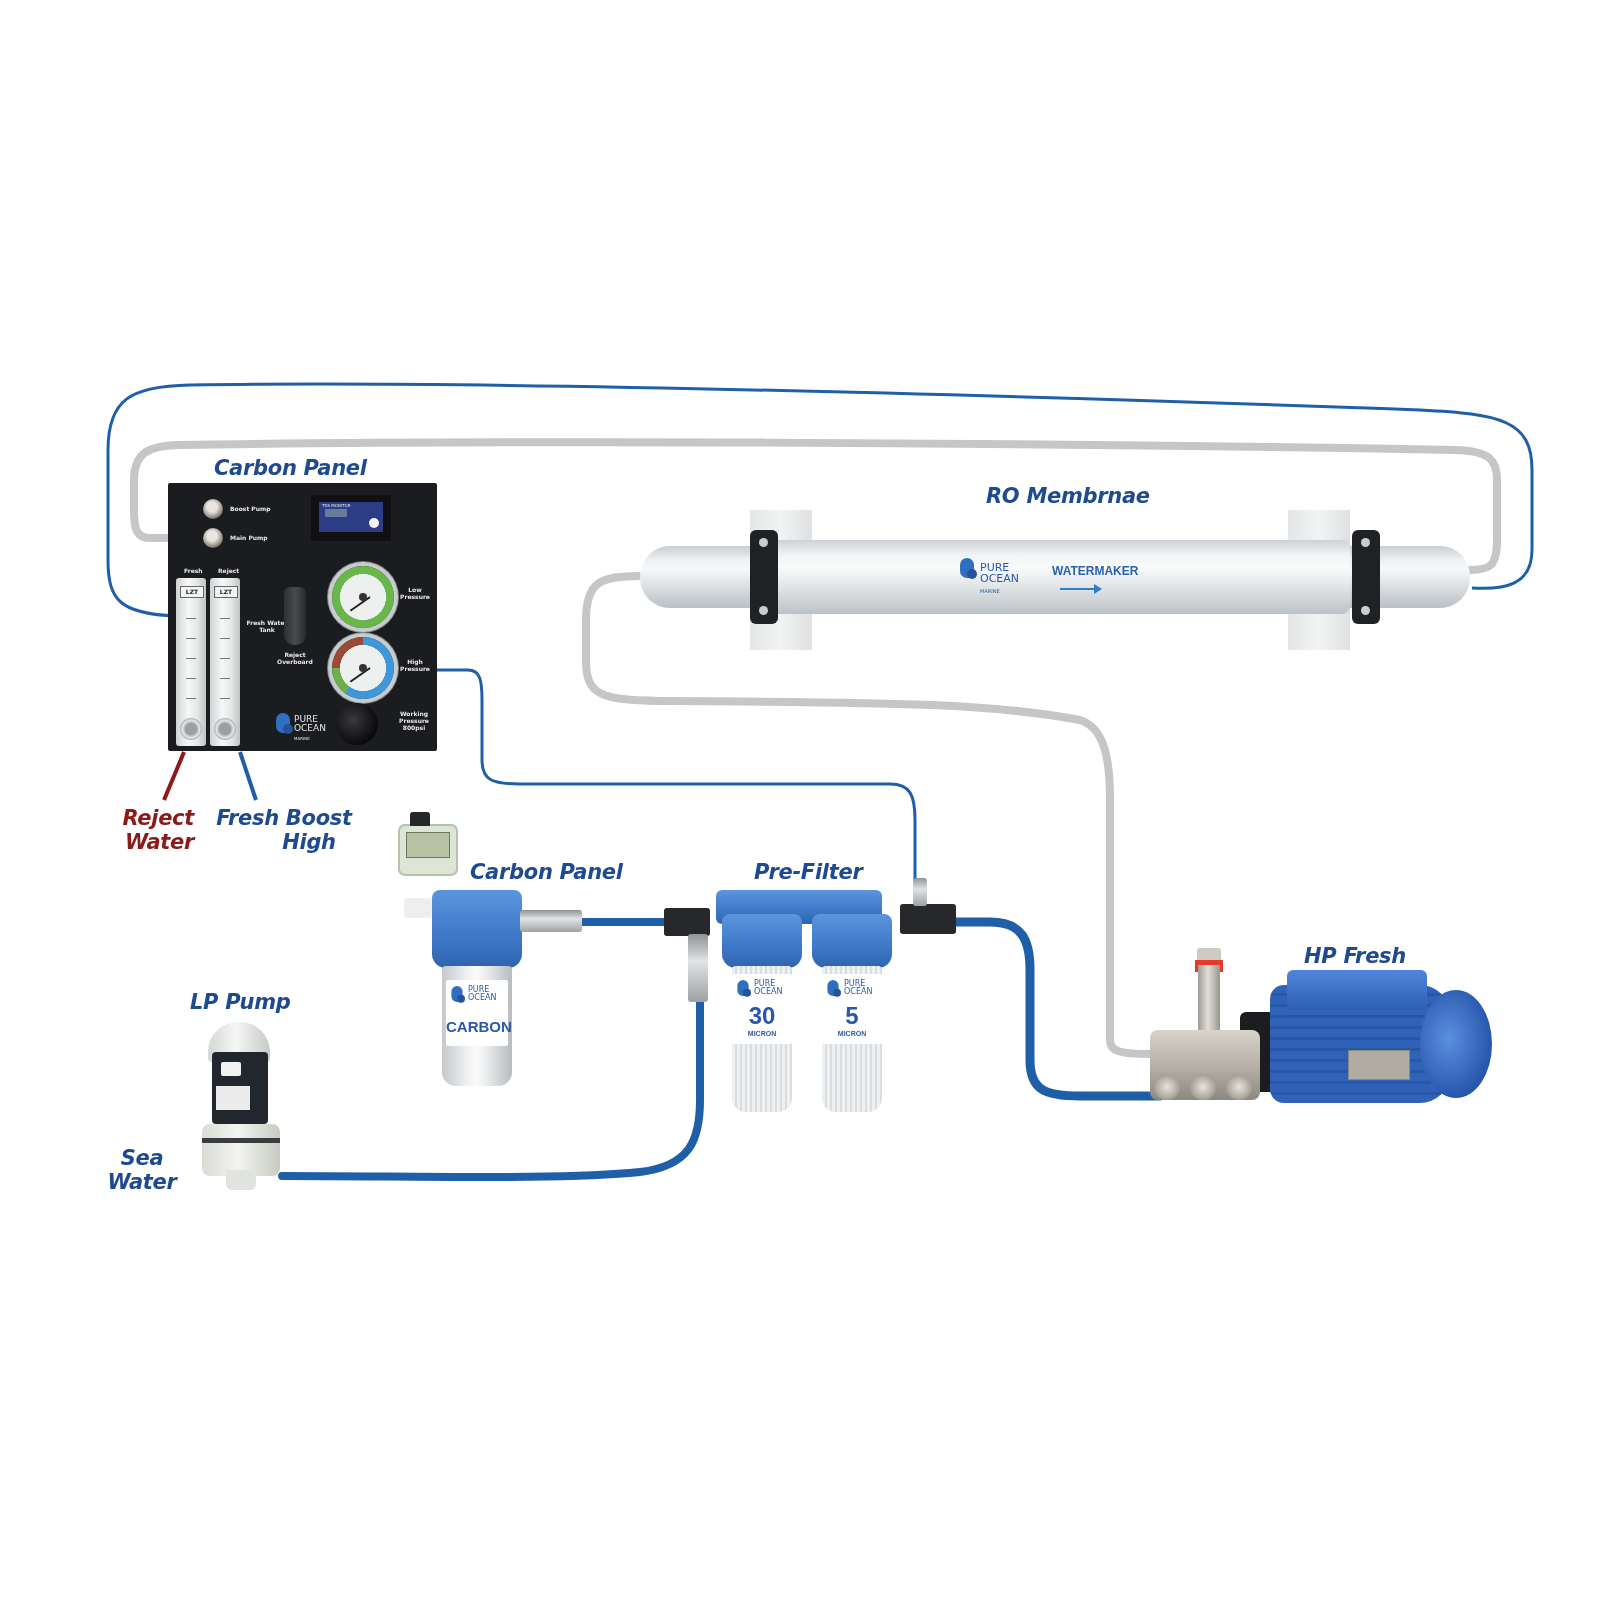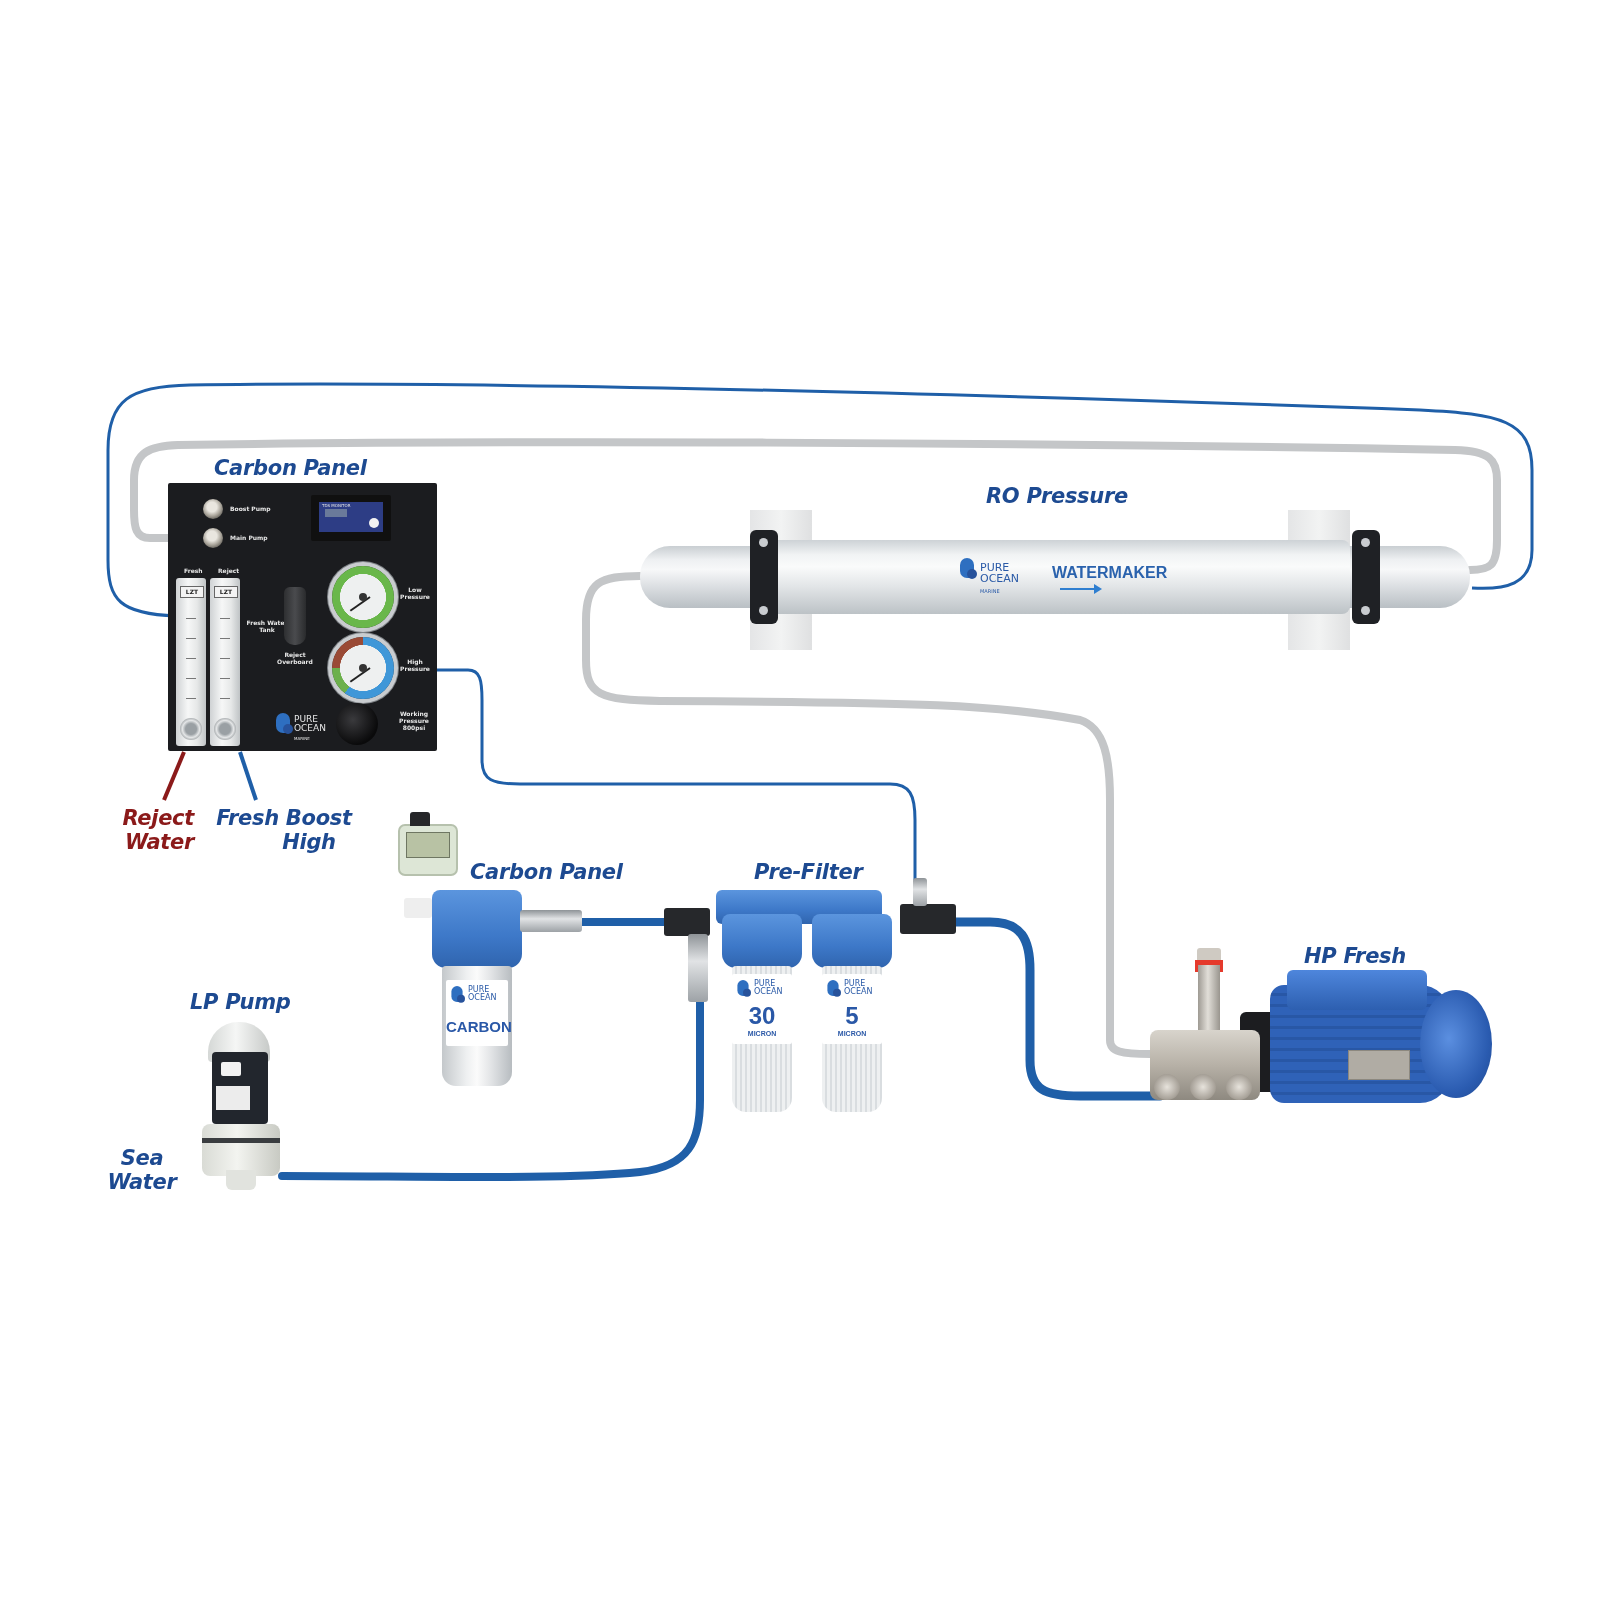--- a/index.html
+++ b/index.html
@@ -45,21 +45,21 @@
   .panel .brand { color: #e6e6e6; }
 
   
   .bracket-plate { position: absolute; width: 62px; height: 140px; background: linear-gradient(90deg,#e4e5e6,#f2f3f3,#dfe0e1); }
   .membrane-tube { position: absolute; left: 640px; top: 546px; width: 830px; height: 62px;
     background: linear-gradient(180deg,#c9ced2 0%,#eef0f2 22%,#f7f8f9 38%,#dfe2e5 62%,#b9bfc4 100%); border-radius: 30px; }
   .membrane-body { position: absolute; left: 770px; top: 540px; width: 580px; height: 74px;
     background: linear-gradient(180deg,#cdd2d6 0%,#f1f3f4 20%,#fafbfb 36%,#e3e6e8 62%,#bcc2c6 100%); border-radius: 8px; }
   .clamp { position: absolute; width: 28px; height: 94px; background: #1f2125; border-radius: 6px; }
   .clamp .bolt { position: absolute; left: 9px; width: 9px; height: 9px; border-radius: 50%; background: #c9ccd0; }
-  .wm-text { position: absolute; font-family: "Liberation Sans", sans-serif; font-weight: bold; font-size: 16px; color: #2a62ad; }
+  .wm-text { position: absolute; font-family: "Liberation Sans", sans-serif; font-weight: bold; font-size: 12px; color: #2a62ad; }
   .wm-arrow { position: absolute; height: 2px; background: #2e7ed0; }
   .wm-arrow::after { content: ""; position: absolute; right: -2px; top: -4px; border-left: 8px solid #2e7ed0; border-top: 5px solid transparent; border-bottom: 5px solid transparent; }
 
   
   .housing-top { position: absolute; background: linear-gradient(180deg,#5b95de,#3d78c8 60%,#2f64ae); border-radius: 8px 8px 14px 14px; }
   .bowl { position: absolute; background: linear-gradient(90deg,#c4c8cb,#eef0f1 35%,#fbfbfb 50%,#e2e4e6 70%,#b7bcc0); border-radius: 4px 4px 14px 14px; }
   .bowl.pleated { background: repeating-linear-gradient(90deg,#eef0f1 0 3px,#d9dde0 3px 5px); }
   .filter-label { position: absolute; background: #ffffff; border-radius: 2px; }
   .filter-num { position: absolute; font-family: "Liberation Sans", sans-serif; font-weight: bold; color: #2a58a7; text-align: center; }
   .meter { position: absolute; left: 398px; top: 824px; width: 56px; height: 48px; background: #dde6d6; border-radius: 7px; border: 2px solid #b6c1ad; }
@@ -190,21 +190,21 @@
 
   <div class="label red" style="left:112px; top:806px; text-align:right; width:82px;">
     <span>Reject</span><br>
     <span>Water</span>
   </div>
   <div class="label center" style="left:204px; top:806px; width:160px;">
     <span>Fresh Boost</span><br>
     <span style="padding-left:50px">High</span>
   </div>
 
-  <div class="label" style="left:986px; top:484px;">RO Pressure</div>
+  <div class="label" style="left:986px; top:484px;">RO Membrnae</div>
   <div class="comp bracket-plate" style="left:750px; top:510px;"></div>
   <div class="comp bracket-plate" style="left:1288px; top:510px;"></div>
   <div class="comp membrane-tube"></div>
   <div class="comp membrane-body"></div>
   <div class="comp clamp" style="left:750px; top:530px;">
     <div class="bolt" style="top:8px"></div>
       <div class="bolt" style="top:76px"></div>
   </div>
   <div class="comp clamp" style="left:1352px; top:530px;">
     <div class="bolt" style="top:8px"></div>

